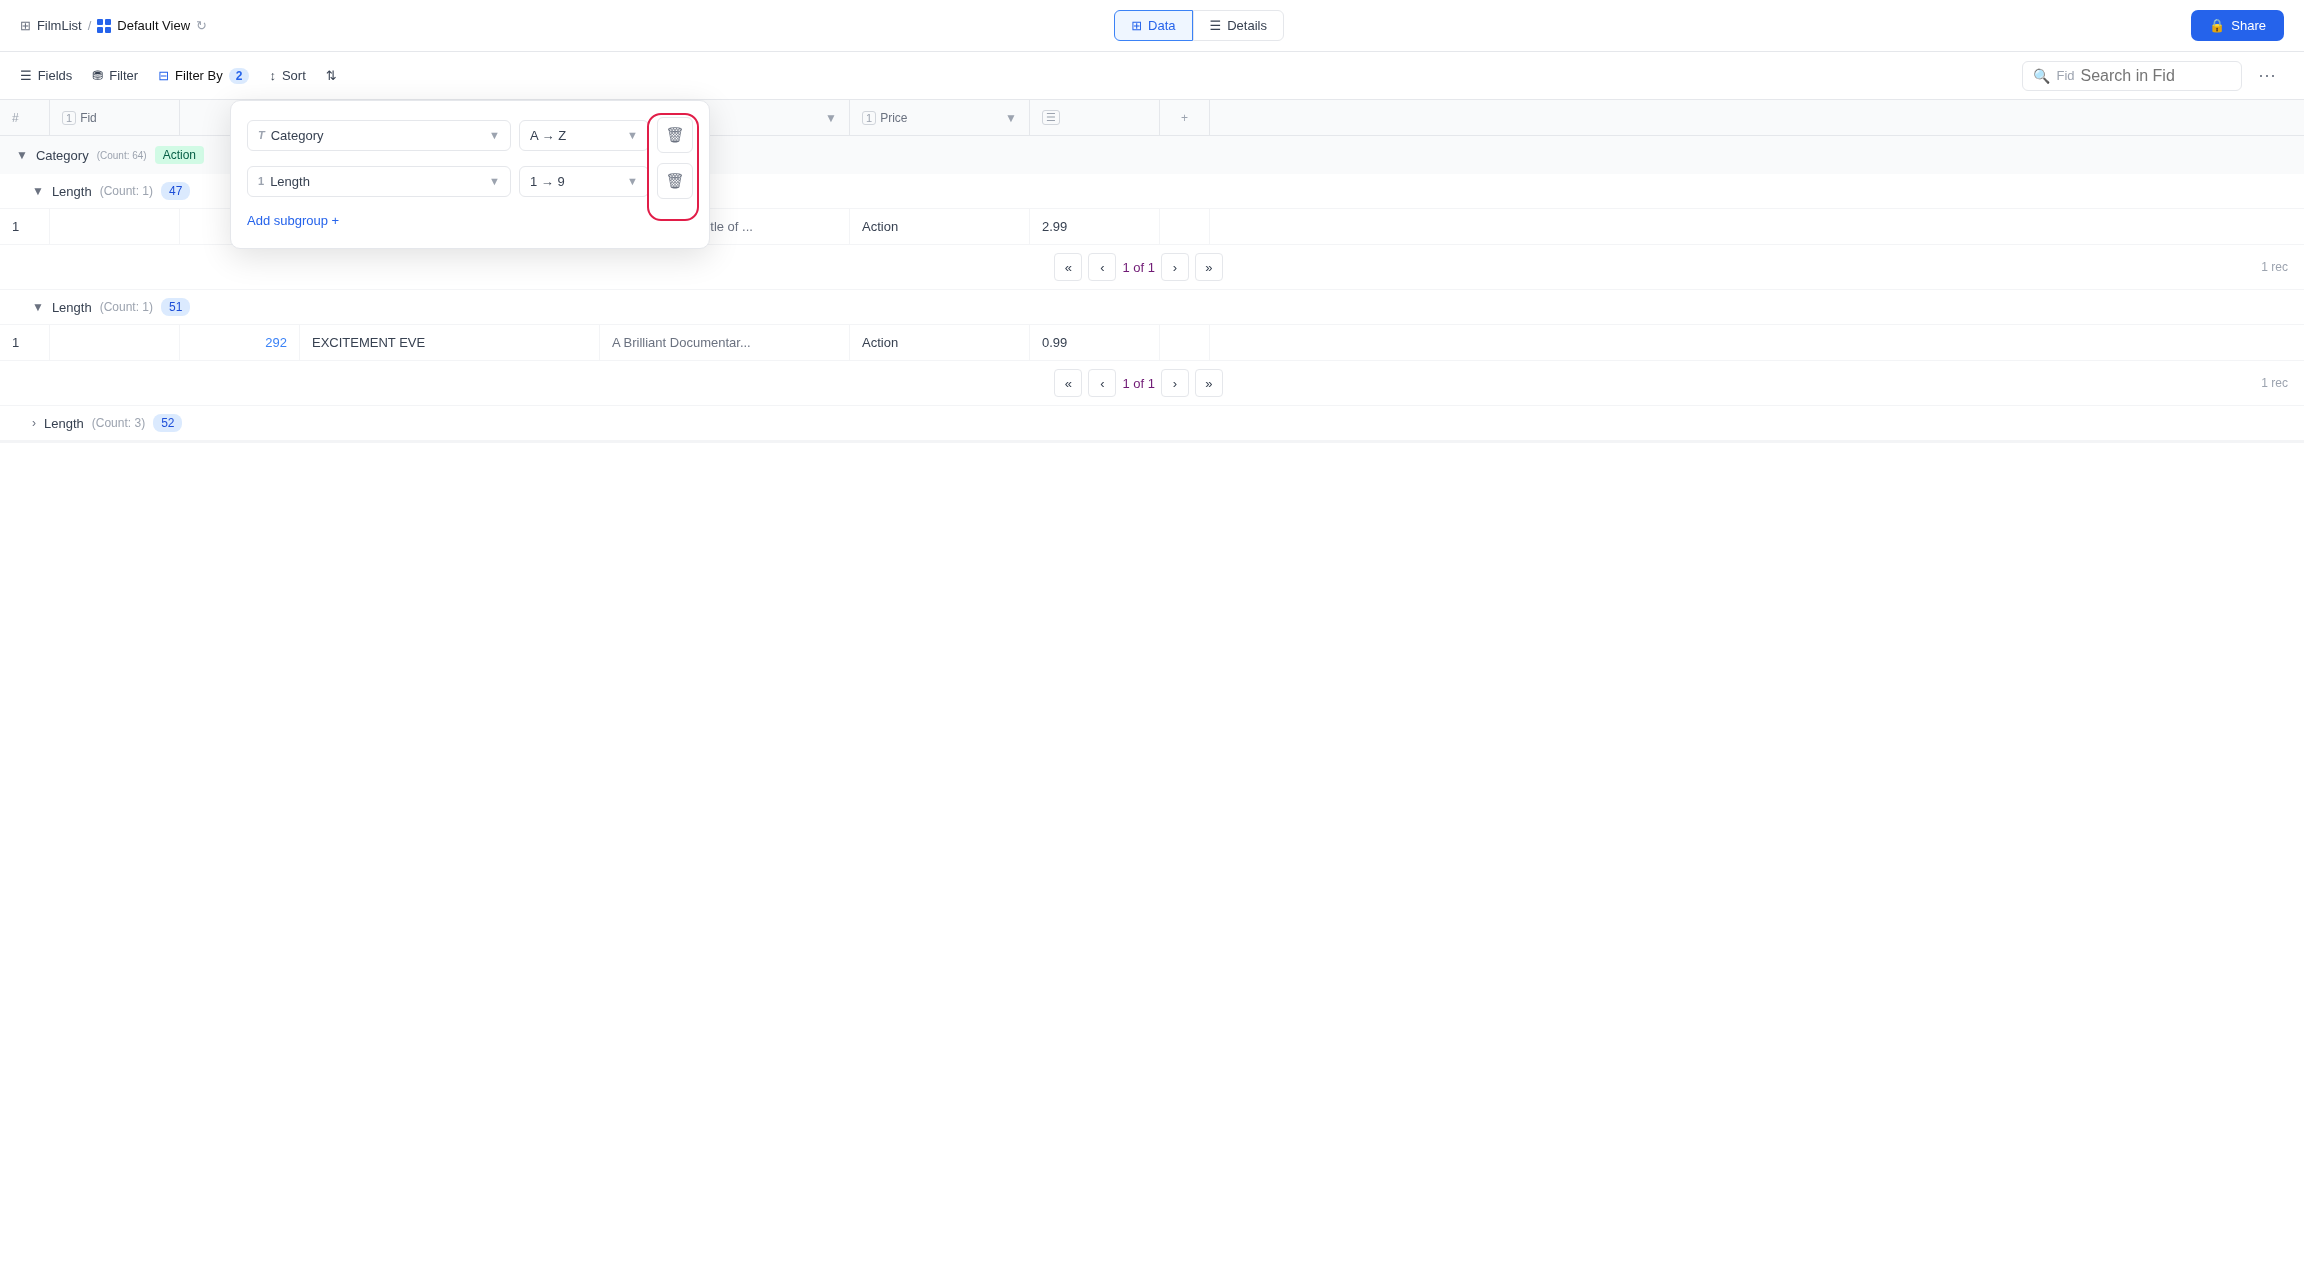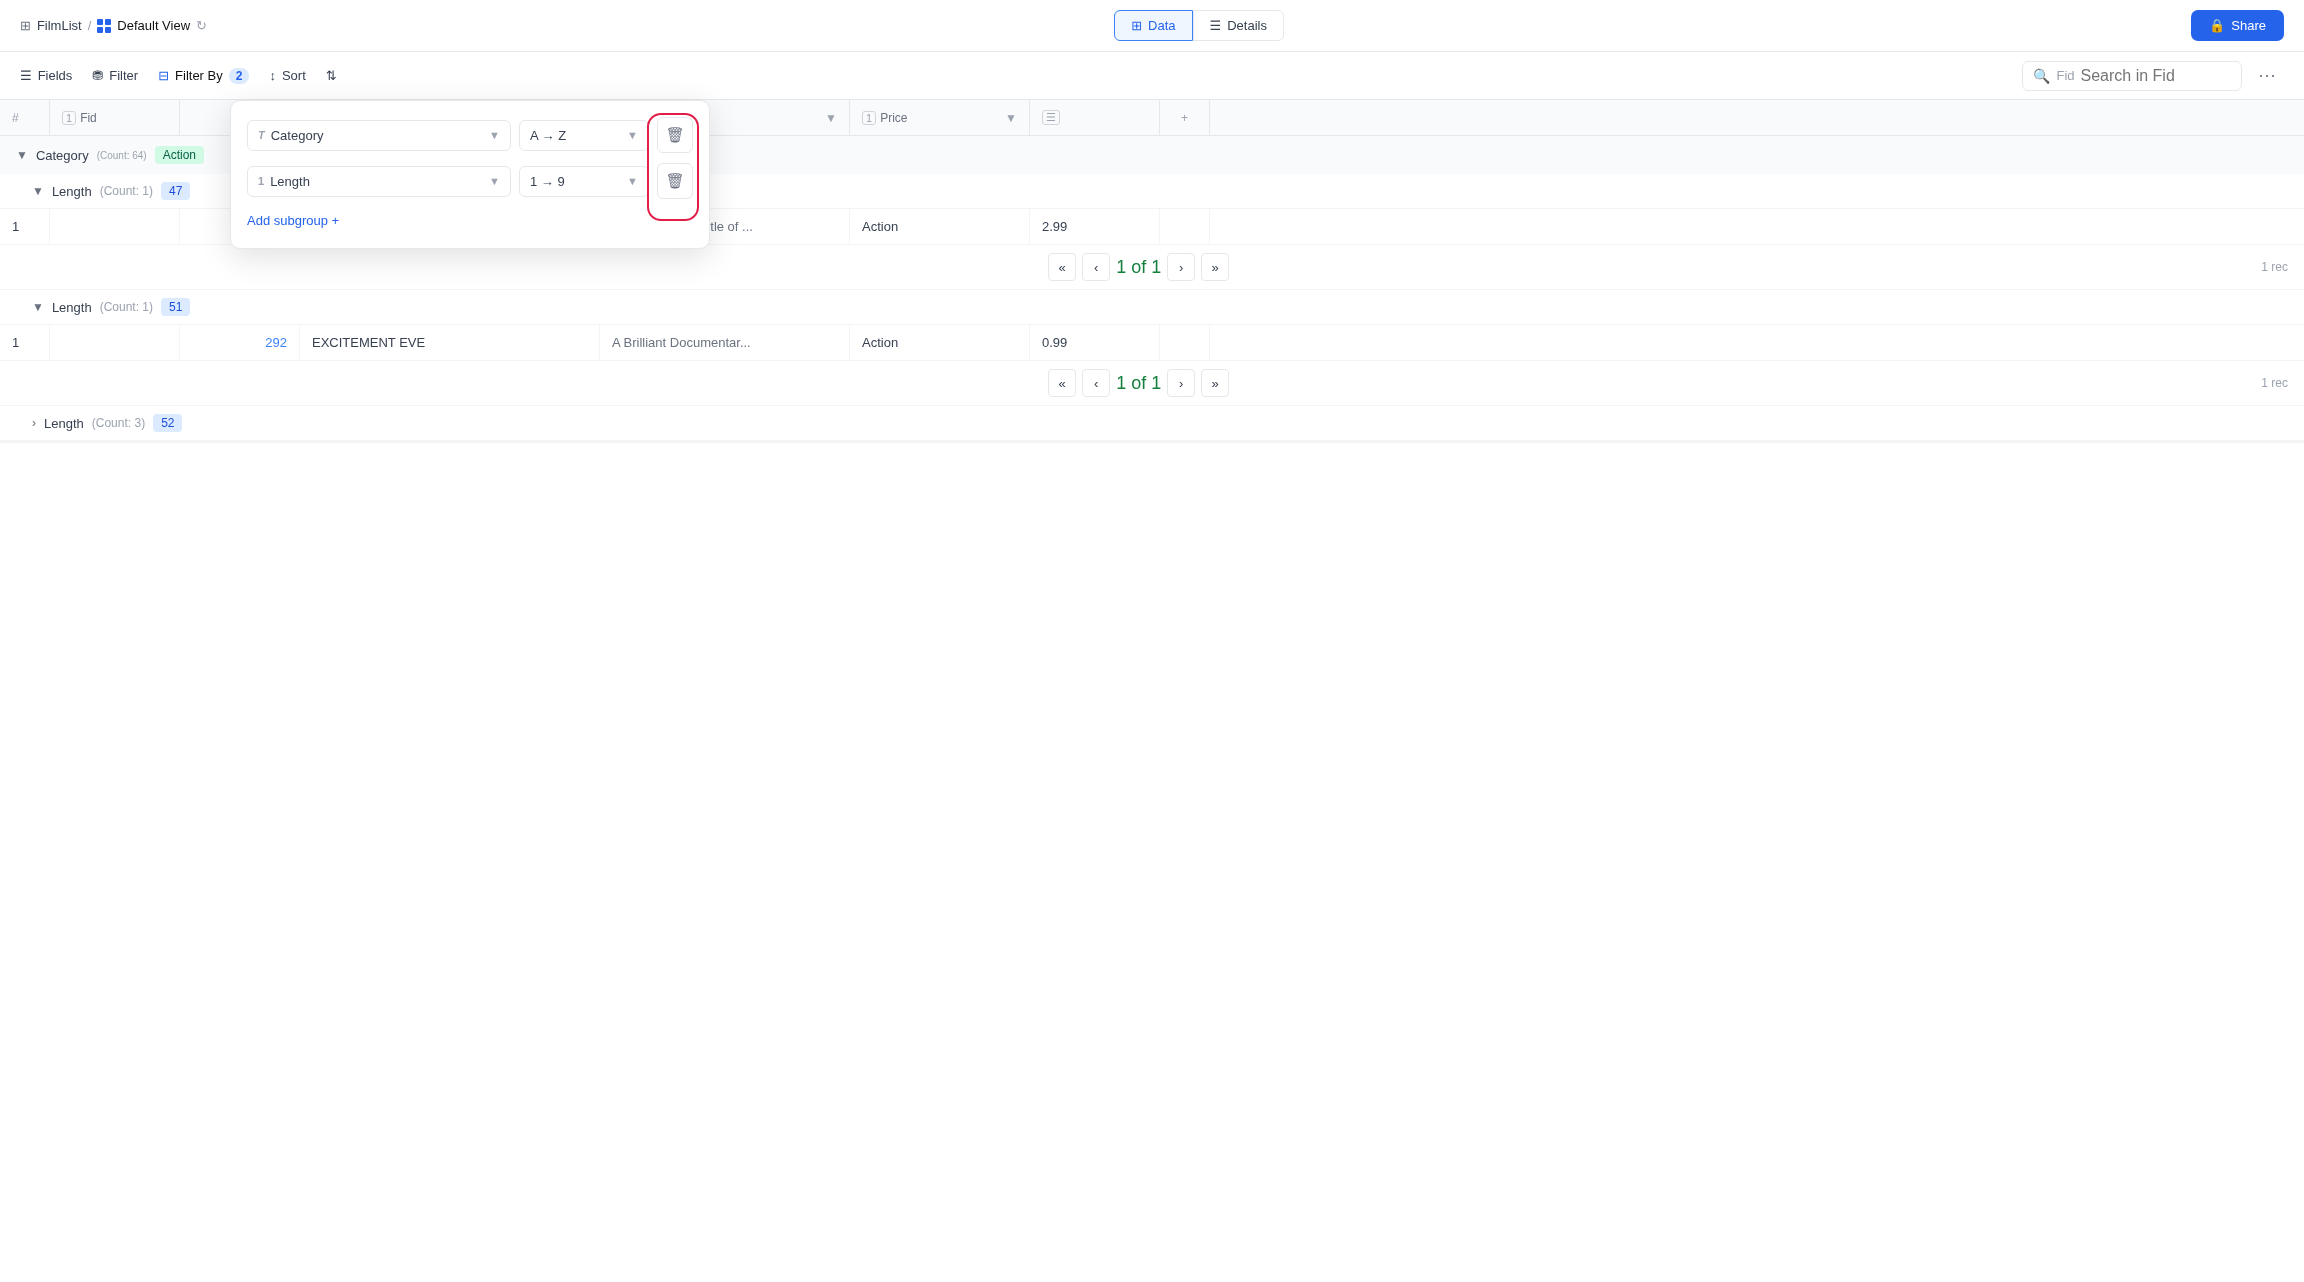--- a/index.html
+++ b/index.html
@@ -76,21 +76,21 @@
     
     .group-section { border-bottom: 2px solid #f3f4f6; }
     .group-header {
       display: flex; align-items: center; gap: 8px;
       padding: 10px 16px; background: #f9fafb; cursor: pointer;
     }
     .group-badge {
       background: #d1fae5; color: #065f46;
       border-radius: 4px; padding: 2px 8px; font-size: 12px; font-weight: 500;
     }
-    .group-badge.blue { background: #dbeafe; color: #1d4ed8; }
+    .group-badge.blue { background: #dbeafe; color: #1d4ed8; border-radius: 8px; }
 
     .subgroup-header {
       display: flex; align-items: center; gap: 8px;
       padding: 8px 16px 8px 32px; background: #fff; cursor: pointer;
       border-bottom: 1px solid #f3f4f6;
     }
 
     
     .data-row {
       display: grid;
@@ -101,21 +101,21 @@
       padding: 10px 12px; font-size: 13px; color: #374151;
       border-right: 1px solid #f3f4f6; display: flex; align-items: center;
       overflow: hidden; white-space: nowrap;
     }
     .data-cell.fid-link { color: #3b82f6; cursor: pointer; justify-content: flex-end; }
     .page-btn {
       width: 28px; height: 28px; display: flex; align-items: center; justify-content: center;
       border: 1px solid #e5e7eb; border-radius: 4px; cursor: pointer; font-size: 13px; color: #374151;
       background: #fff;
     }
-    .page-info { font-size: 18px; color: #15803d; }
+    .page-info { font-size: 13px; color: #701a75; }
 
     
     .dropdown-overlay {
       position: absolute; top: 48px; left: 230px; z-index: 100;
       background: #fff; border: 1px solid #e5e7eb; border-radius: 10px;
       padding: 16px; box-shadow: 0 8px 32px rgba(0,0,0,0.12);
       width: 480px;
     }
     .dropdown-row { display: flex; align-items: center; gap: 8px; margin-bottom: 10px; }
     .dropdown-select {

